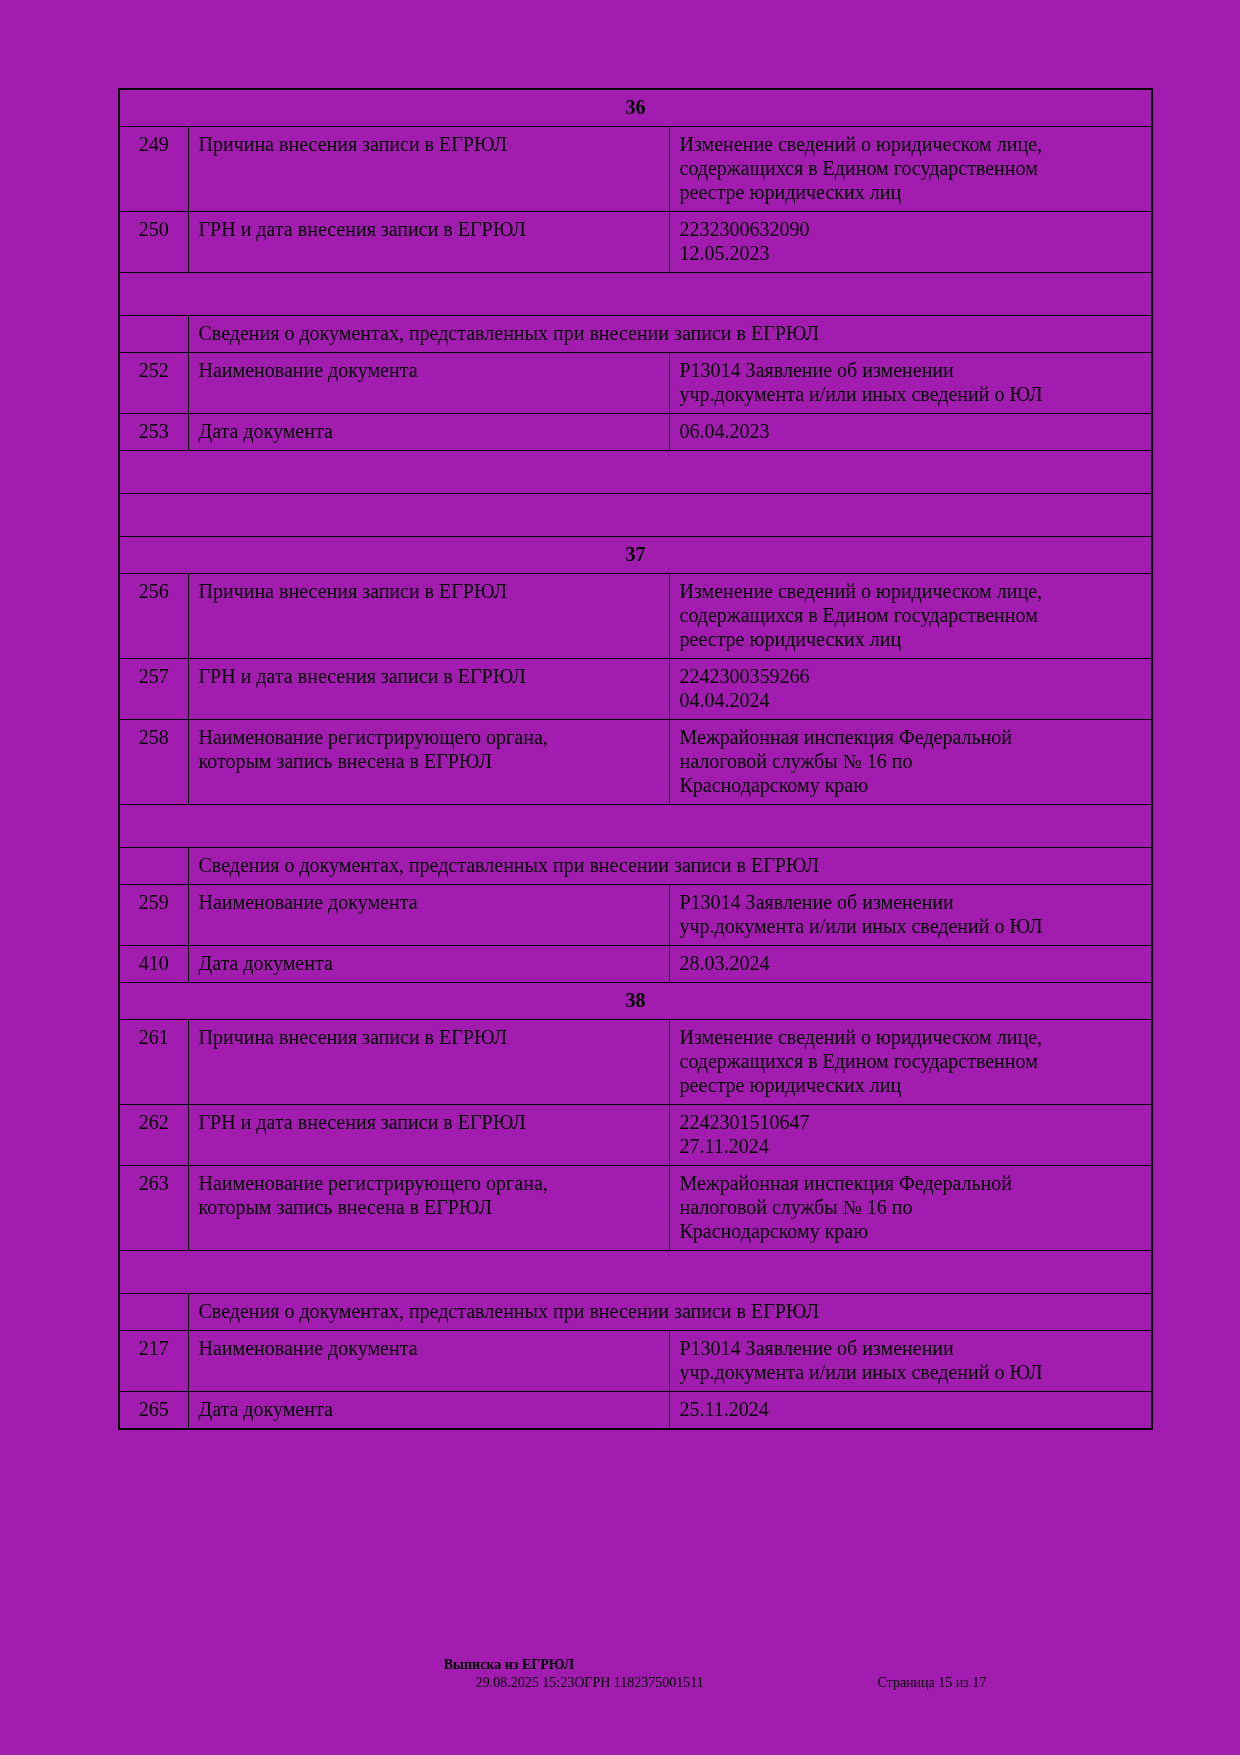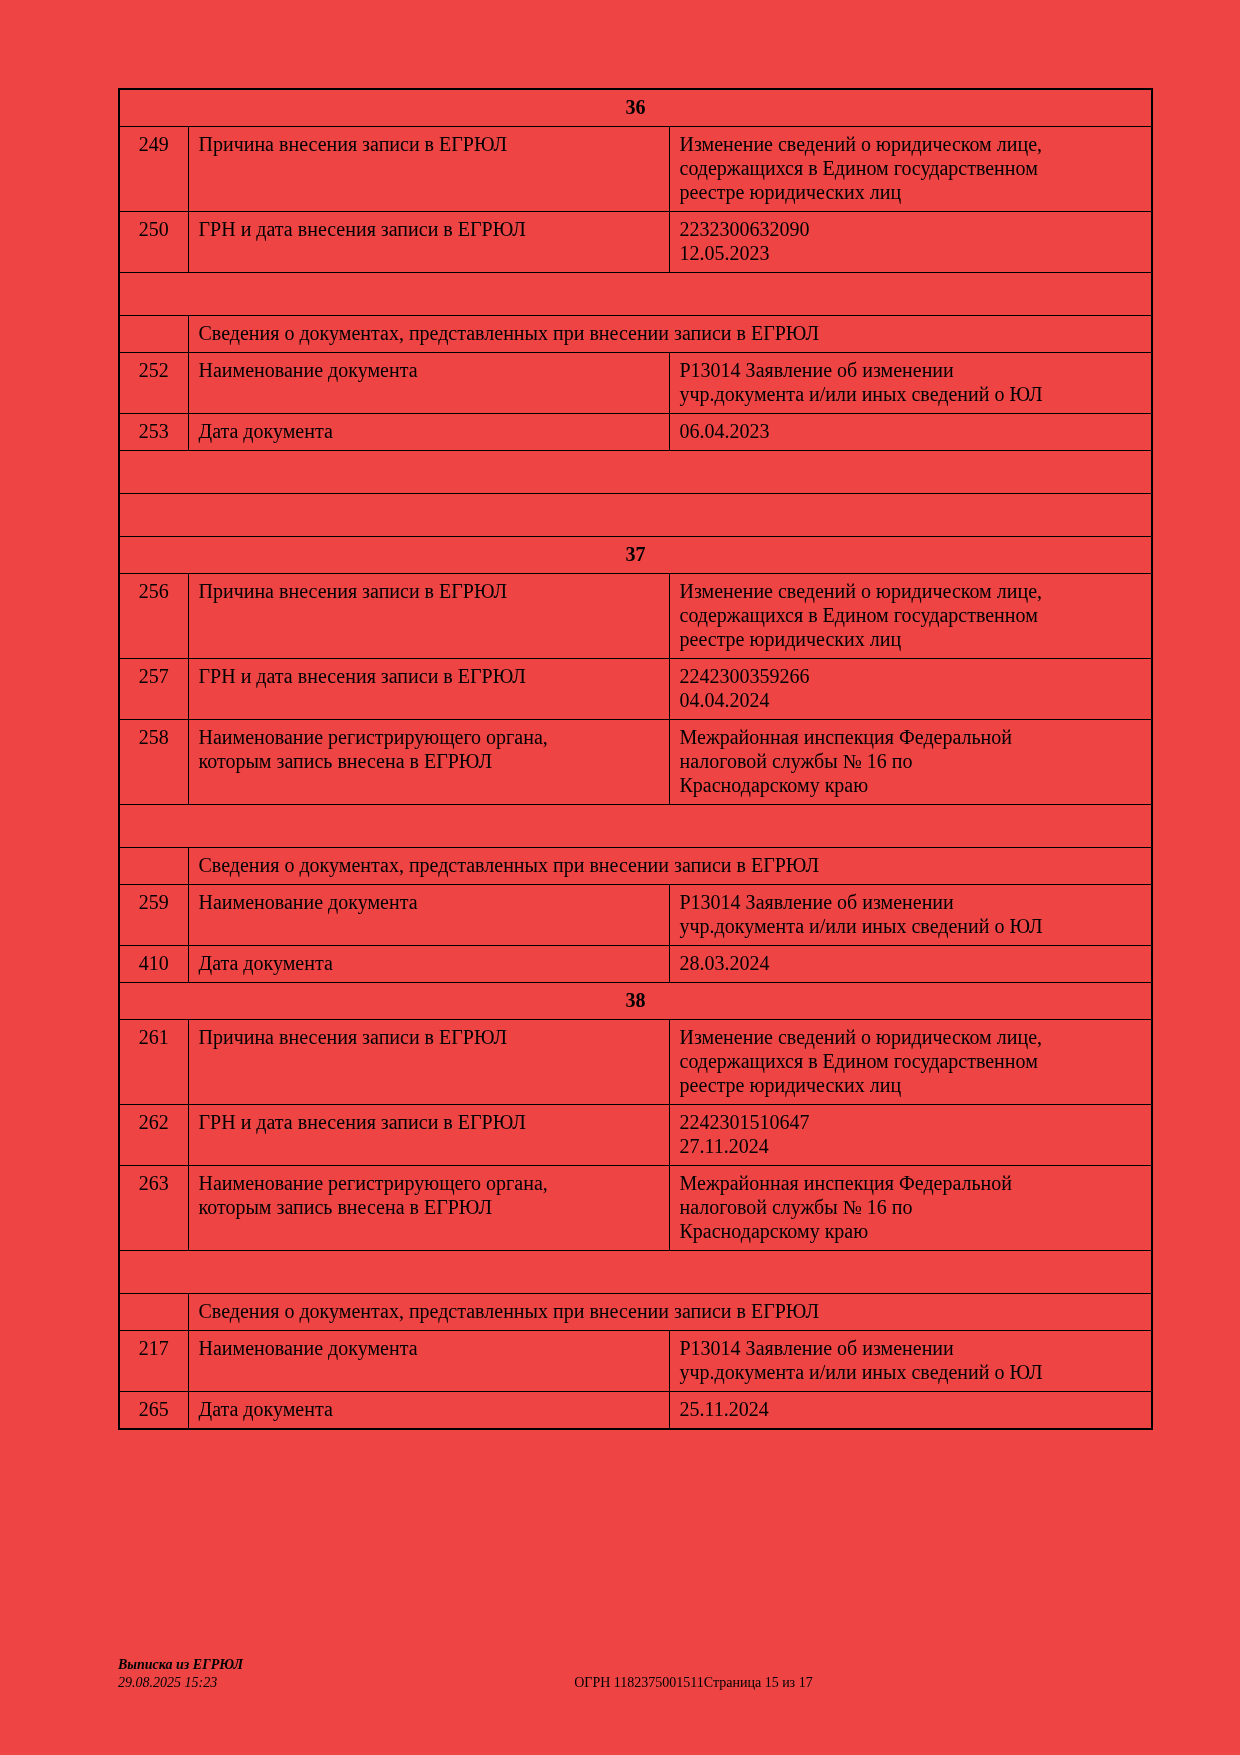--- a/index.html
+++ b/index.html
@@ -1,21 +1,21 @@
 <!DOCTYPE html>
 <html lang="ru"><head>
 <meta charset="utf-8">
 <style>
   html, body { margin: 0; padding: 0; background: #e8e8e8; }
   .page {
     position: relative;
     width: 1240px;
     height: 1755px;
     margin: 0 auto;
-    background: #ef4444;
+    background: #a21caf;
     font-family: "Liberation Serif", "DejaVu Serif", serif;
     color: #000000;
     overflow: hidden;
   }
   .table-wrap {
     position: absolute;
     left: 118px;
     top: 88px;
     width: 1033px;
   }
@@ -42,24 +42,24 @@
     position: absolute;
     left: 118px;
     top: 1656px;
     width: 1042px;
     display: grid;
     grid-template-columns: 1fr auto 1fr;
     align-items: end;
     font-size: 14px;
     line-height: 18px;
   }
-  .footer .f-left  { text-align: left; font-style: italic; }
+  .footer .f-left  { text-align: right; }
   .footer .f-left .l1 { font-weight: bold; }
   .footer .f-center { text-align: center; }
-  .footer .f-right { text-align: left; }
+  .footer .f-right { text-align: center; }
 </style>
 </head>
 <body>
 
 <div class="page">
 
   <div class="table-wrap">
     <table class="egrul">
       <colgroup>
         <col style="width:69px">

